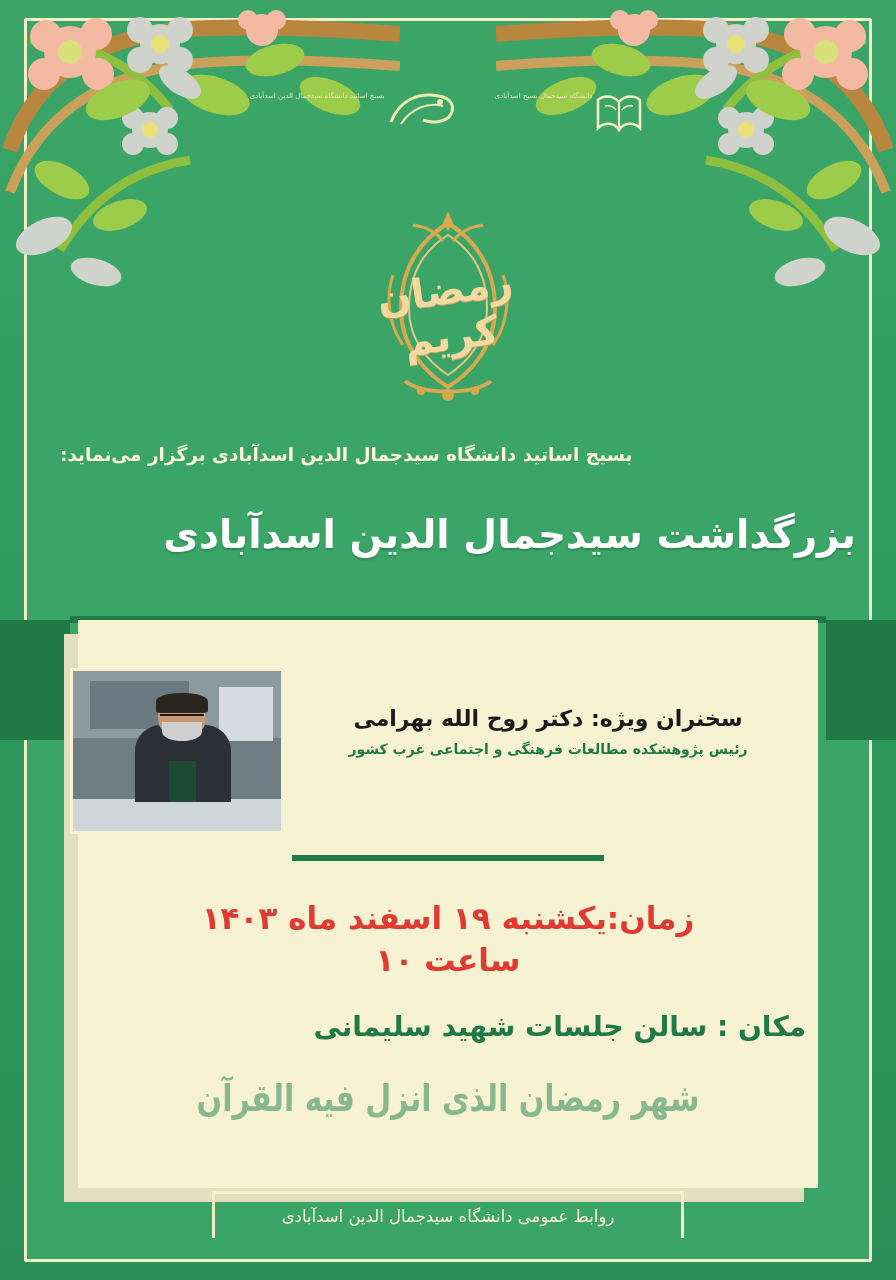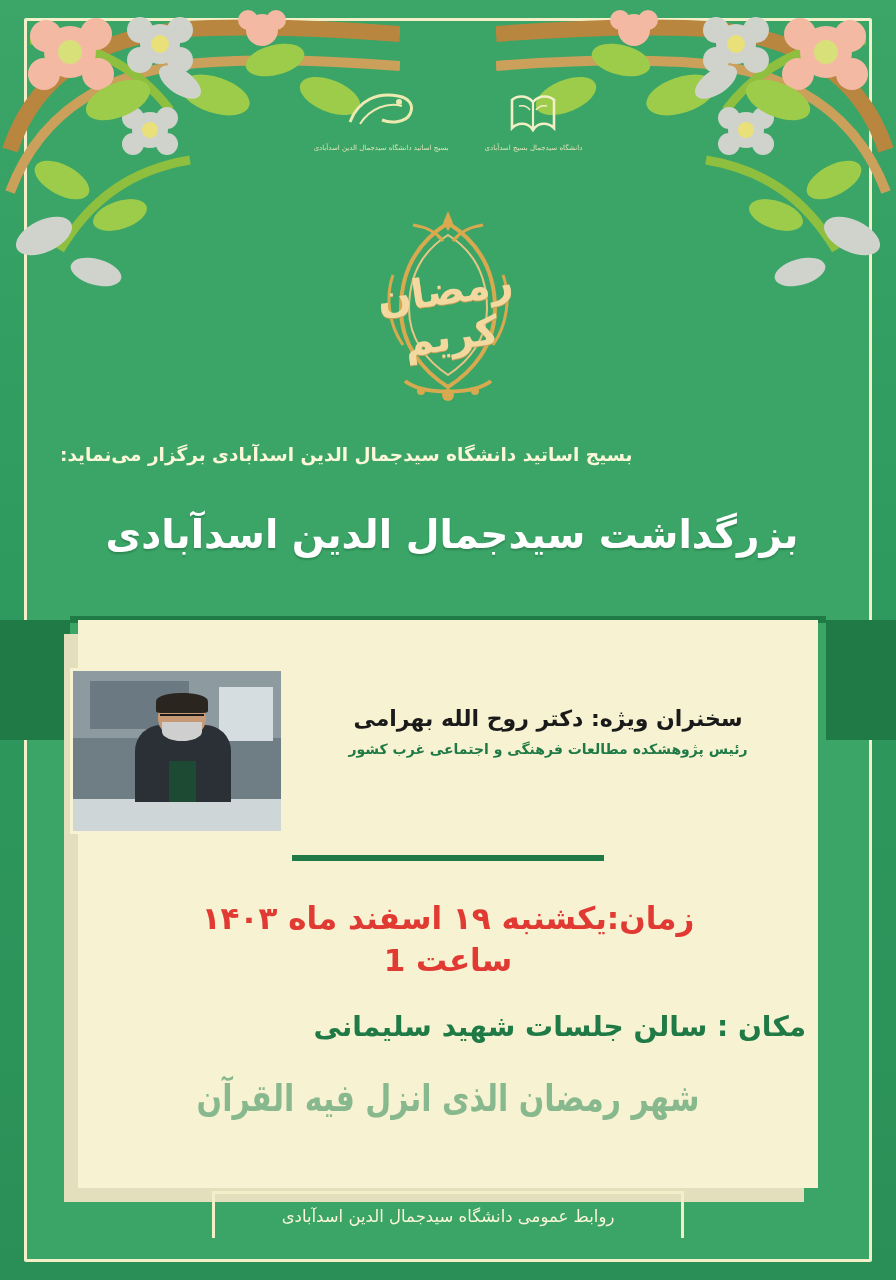--- a/index.html
+++ b/index.html
@@ -91,22 +91,21 @@
     top: 88px;
     left: 0;
     right: 0;
     display: flex;
     justify-content: center;
     align-items: flex-start;
     gap: 36px;
   }
   .logo {
     display: flex;
-    flex-direction: column;
-    align-items: center;
+    flex-direction: row;
     color: #f4f0cf;
   }
   .logo .cap {
     font-size: 7px;
     margin-top: 4px;
     color: #efe9c0;
     white-space: nowrap;
     opacity: .92;
   }
 
@@ -146,22 +145,22 @@
     right: 60px;
     text-align: left;
     color: #fbf7d8;
     font-size: 18.5px;
     font-weight: bold;
   }
   .title-main {
     position: absolute;
     top: 512px;
     left: 40px;
-    right: 32px;
-    text-align: center;
+    right: 40px;
+    text-align: right;
     color: #ffffff;
     font-size: 39px;
     font-weight: bold;
     letter-spacing: -0.5px;
     text-shadow: 0 2px 2px rgba(0,0,0,.18);
   }
 
   
   .photo {
     position: absolute;
@@ -454,21 +453,21 @@
 
   <div class="speaker-block">
     <div class="speaker-name">سخنران ویژه: دکتر روح الله بهرامی</div>
     <div class="speaker-role">رئیس پژوهشکده مطالعات فرهنگی و اجتماعی غرب کشور</div>
   </div>
 
   <div class="divider"></div>
 
   <div class="time-line">
     <div>زمان:یکشنبه ۱۹ اسفند ماه ۱۴۰۳</div>
-    <div>ساعت 1</div>
+    <div>ساعت ۱۰</div>
   </div>
 
   <div class="place-line">مکان : سالن جلسات شهید سلیمانی</div>
 
   <div class="quran">شهر رمضان الذی انزل فیه القرآن</div>
 
   <div class="footer-bar">
     <div class="footer-text">روابط عمومی دانشگاه سیدجمال الدین اسدآبادی</div>
   </div>
 

